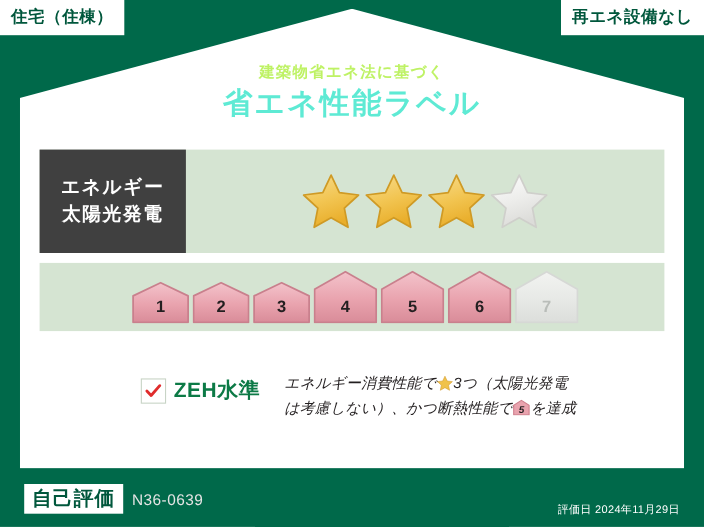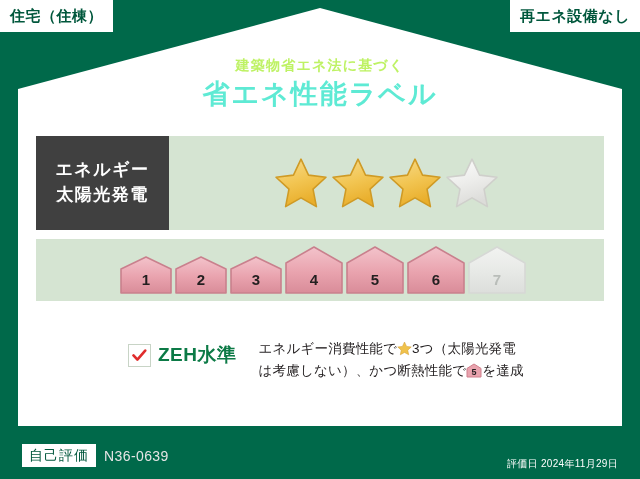--- a/index.html
+++ b/index.html
@@ -176,20 +176,21 @@
     letter-spacing: 0.5px;
     white-space: nowrap;
   }
   .zeh-desc {
     margin-left: 22px;
     font-size: 13.5px;
     color: #231f20;
     line-height: 1.62;
     letter-spacing: 0.2px;
     max-width: 290px;
+    font-style: italic;
   }
   .inline-star {
     display: inline-block;
     vertical-align: -3px;
     width: 15px;
     height: 15px;
   }
   .inline-house {
     display: inline-block;
     vertical-align: -3px;
@@ -212,22 +213,22 @@
     position: absolute;
     left: 22px;
     bottom: 12px;
     display: flex;
     align-items: center;
     gap: 8px;
   }
   .self-eval-tag {
     background: #ffffff;
     color: #00573c;
-    font-size: 14px;
-    font-weight: normal;
+    font-size: 18px;
+    font-weight: bold;
     letter-spacing: 1px;
     padding: 4px 7px 5px 7px;
     line-height: 1;
   }
   .eval-code {
     color: #e5e5e5;
     font-size: 14px;
     letter-spacing: 0.4px;
     line-height: 1;
   }

